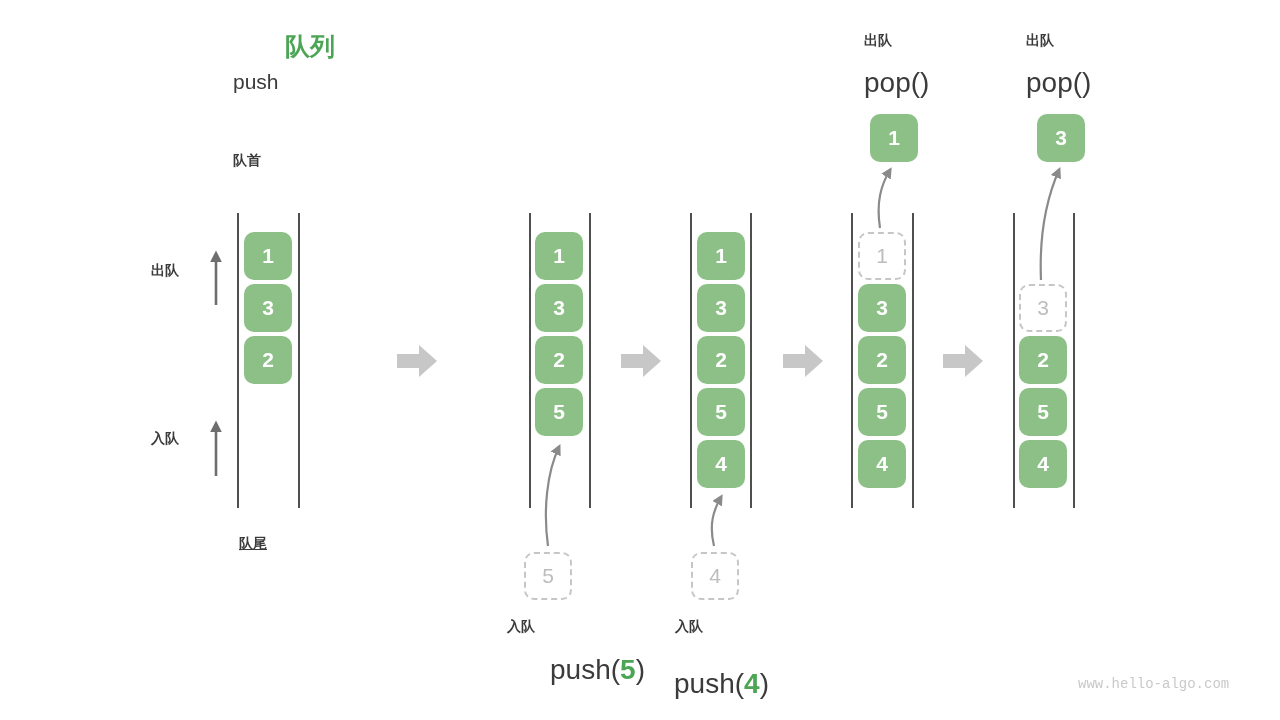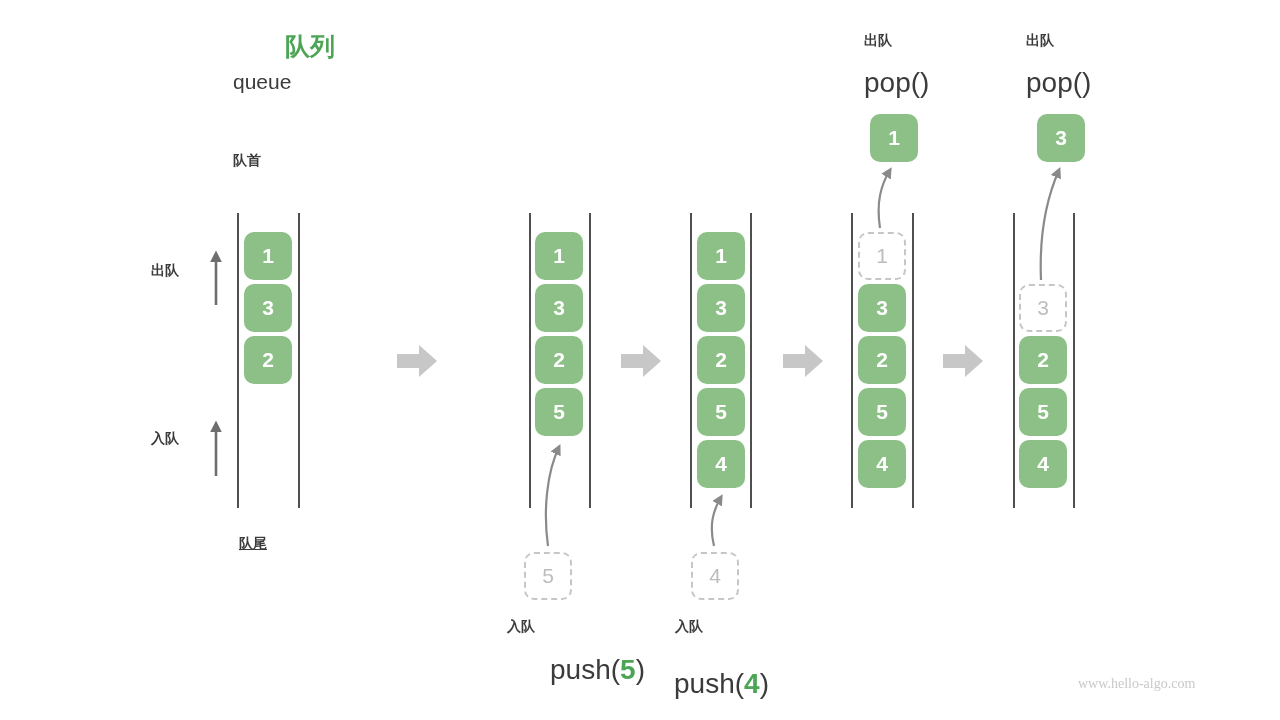--- a/index.html
+++ b/index.html
@@ -31,29 +31,29 @@
   .cell.ghost{
     background:#ffffff;border:2px dashed #C6C6C6;color:var(--muted-gray);font-weight:400;
   }
   .op-code{font-family:Liberation Sans, sans-serif;font-size:28px;color:var(--text-dark);}
   .op-code .g{color:var(--accent-green);font-weight:700;}
   .overlay{position:absolute;left:0;top:0;pointer-events:none;}
   .overlay path.thin{stroke:var(--thin-arrow-gray);stroke-width:2.2;fill:none;}
   .overlay path.side{stroke:#6E6E6E;stroke-width:2.6;fill:none;}
   .big-arrow{position:absolute;width:40px;height:32px;}
   .big-arrow polygon{fill:var(--arrow-gray);}
-  .watermark{font-family:Liberation Serif, serif;font-size:14px;color:var(--watermark-gray);}
+  .watermark{font-family:Liberation Mono, monospace;font-size:14px;color:var(--watermark-gray);}
 </style>
 </head>
 <body>
 
 <div class="stage">
 
   <div class="abs title-zh" style="left:237px;top:30px;">队列</div>
-  <div class="abs title-en" style="left:233px;top:70px;">queue</div>
+  <div class="abs title-en" style="left:233px;top:70px;">push</div>
 
   <div class="abs lbl" style="left:233px;top:152px;">队首</div>
   <div class="abs lbl" style="left:239px;top:535px;text-decoration:underline;">队尾</div>
 
   <div class="abs lbl" style="left:151px;top:262px;">出队</div>
   <div class="abs lbl" style="left:151px;top:430px;">入队</div>
 
   <div class="wall" style="left:237px;"></div>
   <div class="wall" style="left:298px;"></div>
   <div class="wall" style="left:529px;"></div>

